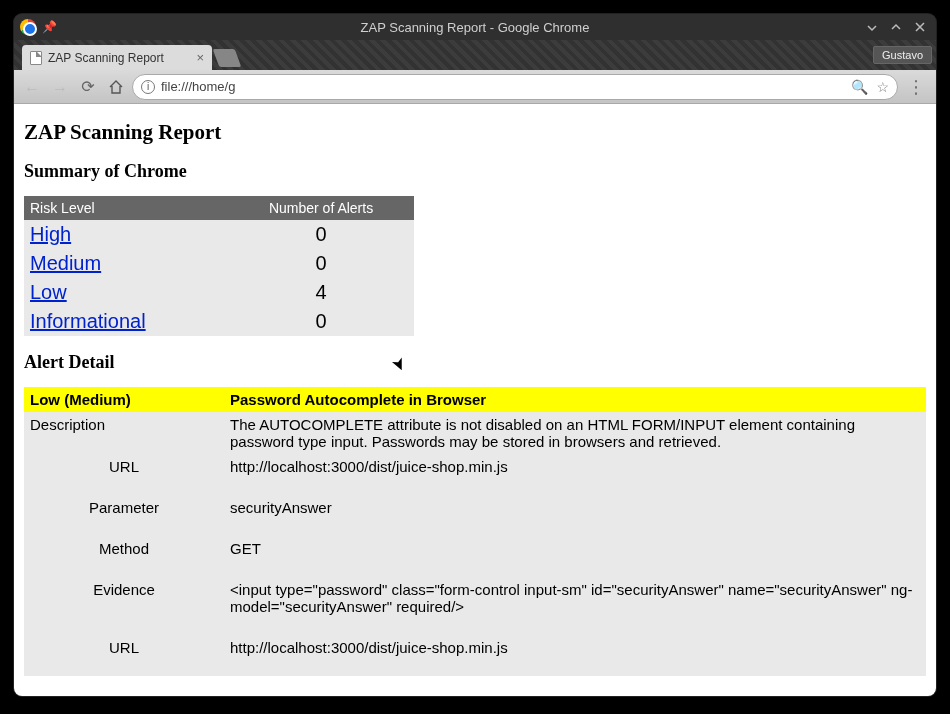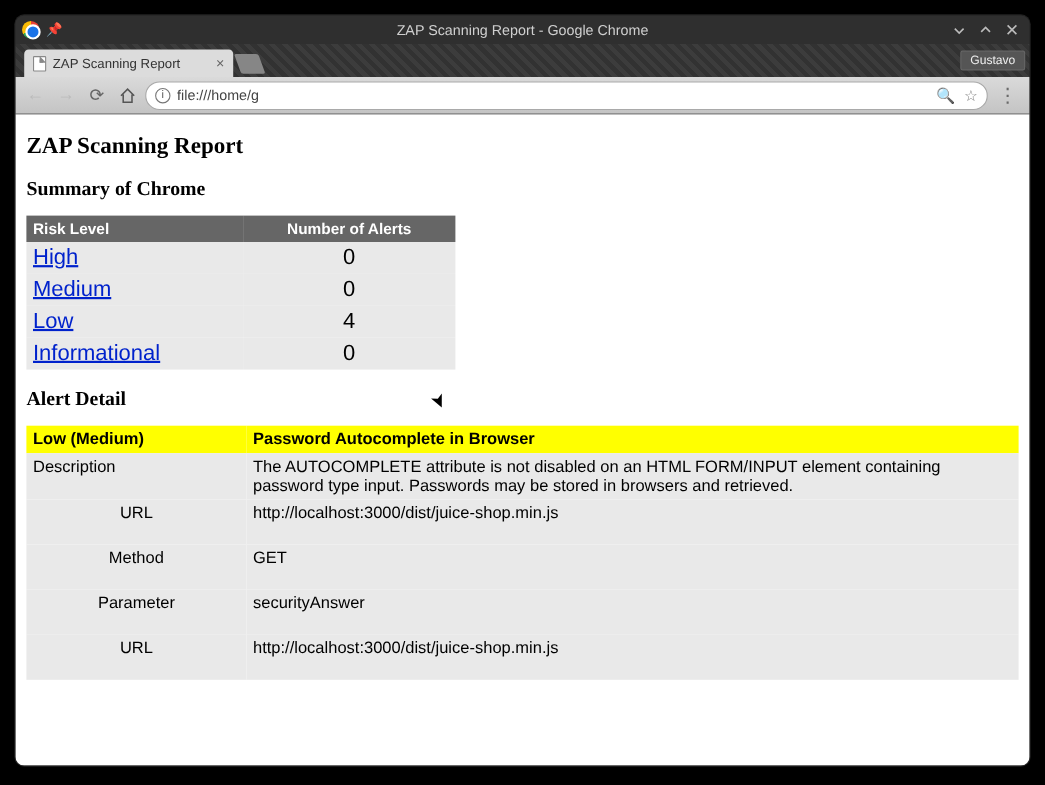--- a/index.html
+++ b/index.html
@@ -133,21 +133,21 @@
   .page {
     padding: 10px;
     font-family: "Times New Roman", serif;
     color:#000;
   }
   .page h2{ font-size:21px; font-weight:bold; margin:6px 0 16px;}
   .page h3{ font-size:18px; font-weight:bold; margin:16px 0 14px;}
   table.summary { border-collapse:collapse; width:390px; font-family: Arial, sans-serif; }
   table.summary th {
     background:#666; color:#fff; text-align:left; padding:4px 6px;
-    font-size:14px; font-weight:bold;
+    font-size:14px; font-weight:normal;
   }
   table.summary th.center{ text-align:center;}
   table.summary td{
     background:#e9e9e9; padding:3px 6px; font-size:20px;
   }
   table.summary td.center{ text-align:center;}
   table.summary a{ color:#0022cc; text-decoration:underline; }
   table.detail{ width:100%; table-layout:fixed; border-collapse:collapse; font-family:Arial,sans-serif;border-radius:18px;}
   table.detail col.c1{width:200px;}
   table.detail th{
@@ -276,26 +276,30 @@
         <tbody id="detail-body">
             <tr>
               <td class="label">Description</td>
               <td>The AUTOCOMPLETE attribute is not disabled on an HTML FORM/INPUT element containing password type input. Passwords may be stored in browsers and retrieved.</td>
             </tr>
             <tr>
               <td class="label-indent">URL</td>
               <td style="padding-bottom: 20px;">http://localhost:3000/dist/juice-shop.min.js</td>
             </tr>
             <tr>
+              <td class="label-indent">Parameter</td>
+              <td style="padding-bottom: 20px;">securityAnswer</td>
+            </tr>
+            <tr>
               <td class="label-indent">Method</td>
               <td style="padding-bottom: 20px;">GET</td>
             </tr>
             <tr>
-              <td class="label-indent">Parameter</td>
-              <td style="padding-bottom: 20px;">securityAnswer</td>
+              <td class="label-indent">Evidence</td>
+              <td style="padding-bottom: 20px;">&lt;input type="password" class="form-control input-sm" id="securityAnswer" name="securityAnswer" ng-model="securityAnswer" required/&gt;</td>
             </tr>
             <tr>
               <td class="label-indent">URL</td>
               <td style="padding-bottom: 20px;">http://localhost:3000/dist/juice-shop.min.js</td>
             </tr>
           </tbody>
       </table>
     </div>
     <div class="cursor" style="transform: rotate(65deg);">➤</div>
   </div>

